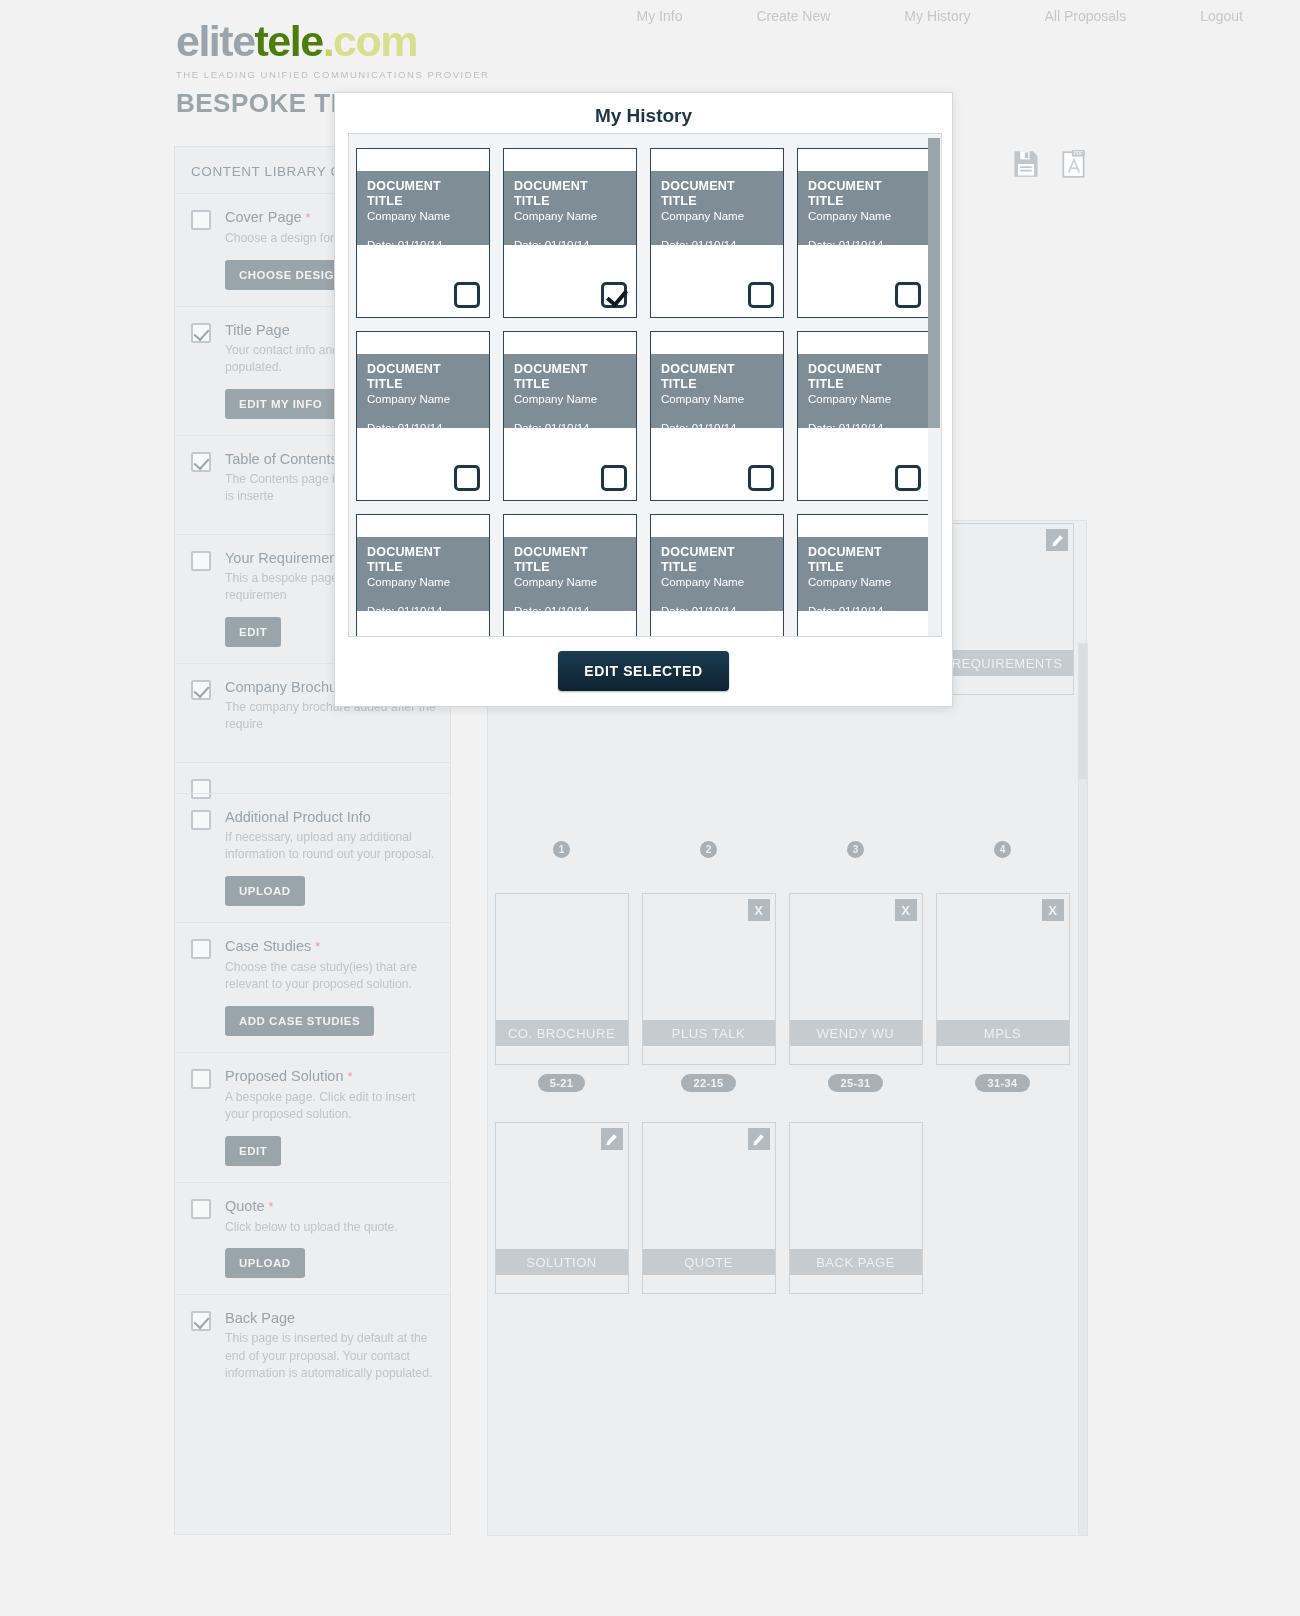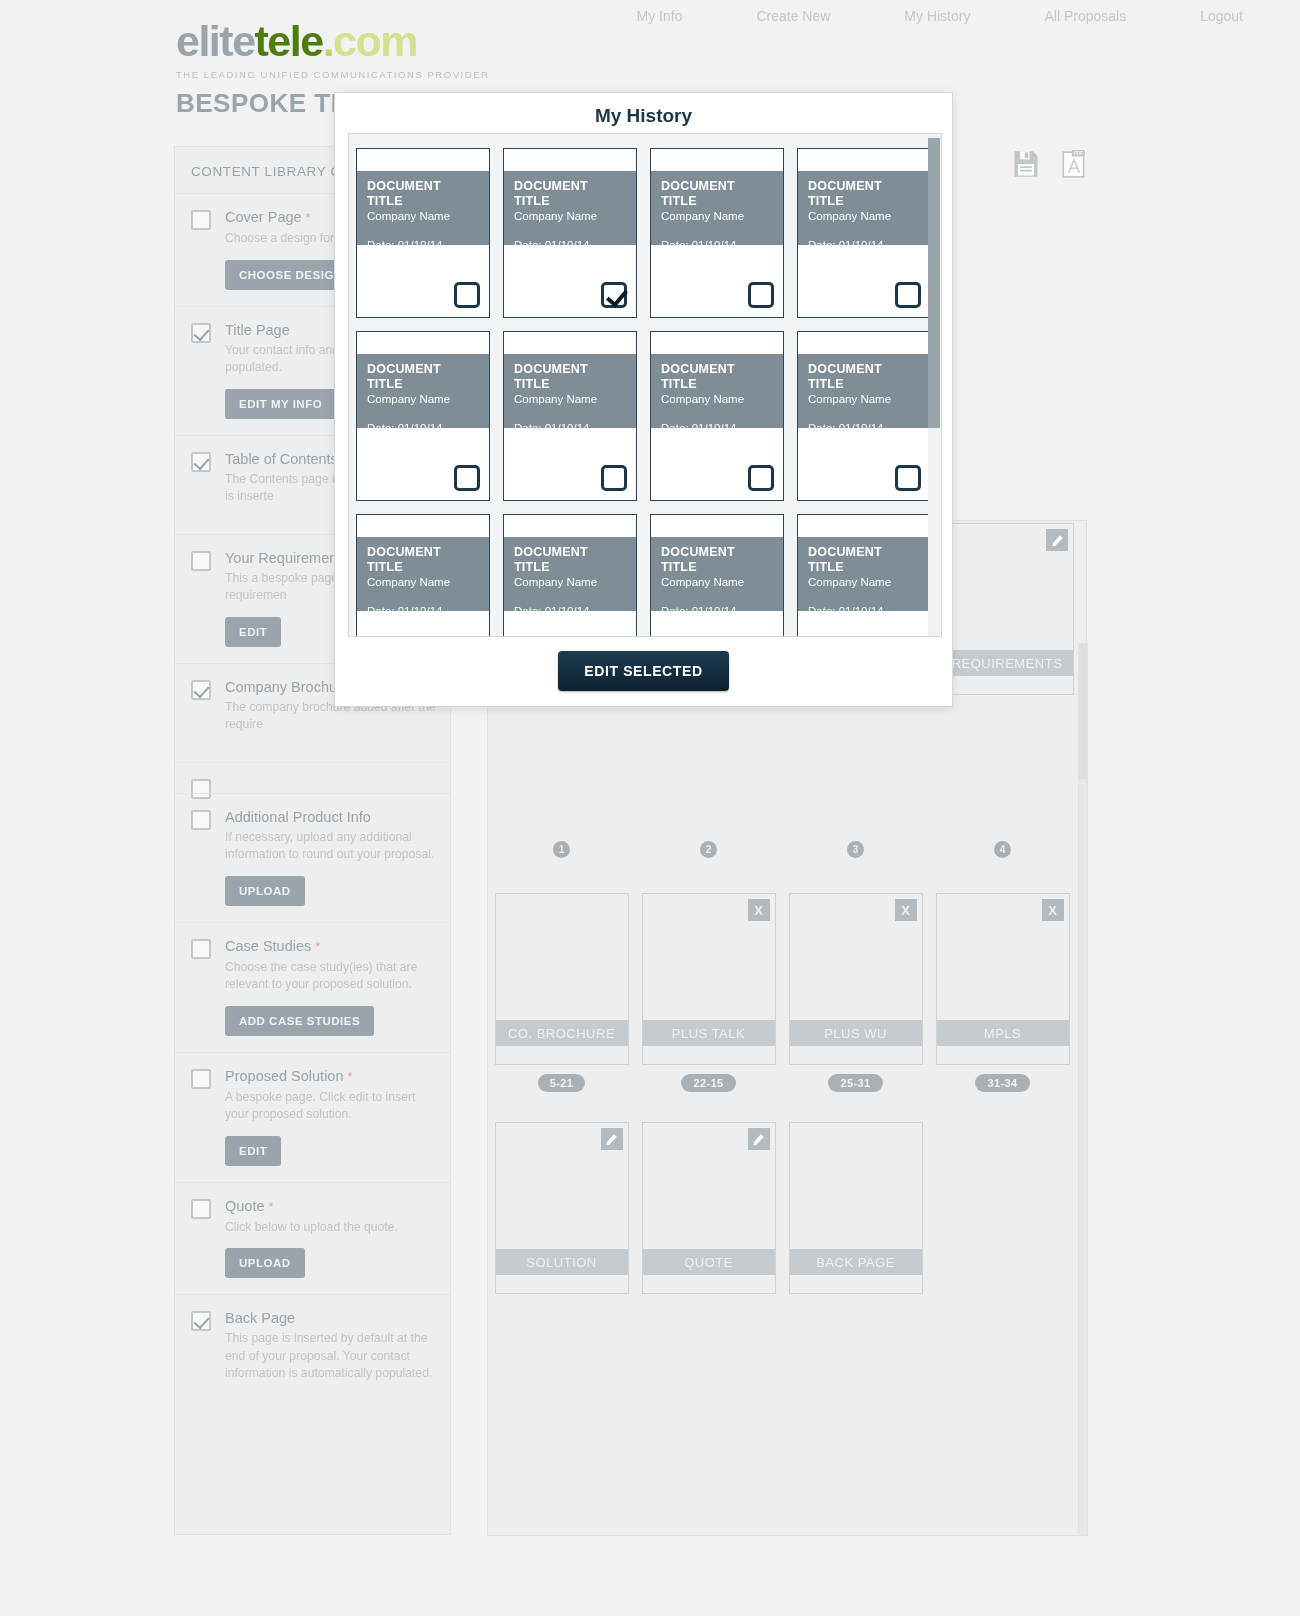--- a/index.html
+++ b/index.html
@@ -391,21 +391,21 @@
           </div>
           <div class="thumb-cell">
             <div class="thumb">
               <div class="thumb-x">X</div>
               <div class="thumb-label">PLUS TALK</div>
             </div>
           </div>
           <div class="thumb-cell">
             <div class="thumb">
               <div class="thumb-x">X</div>
-              <div class="thumb-label">PLUS WU</div>
+              <div class="thumb-label">WENDY WU</div>
             </div>
           </div>
           <div class="thumb-cell">
             <div class="thumb">
               <div class="thumb-x">X</div>
               <div class="thumb-label">MPLS</div>
             </div>
           </div>
         </div>
 

